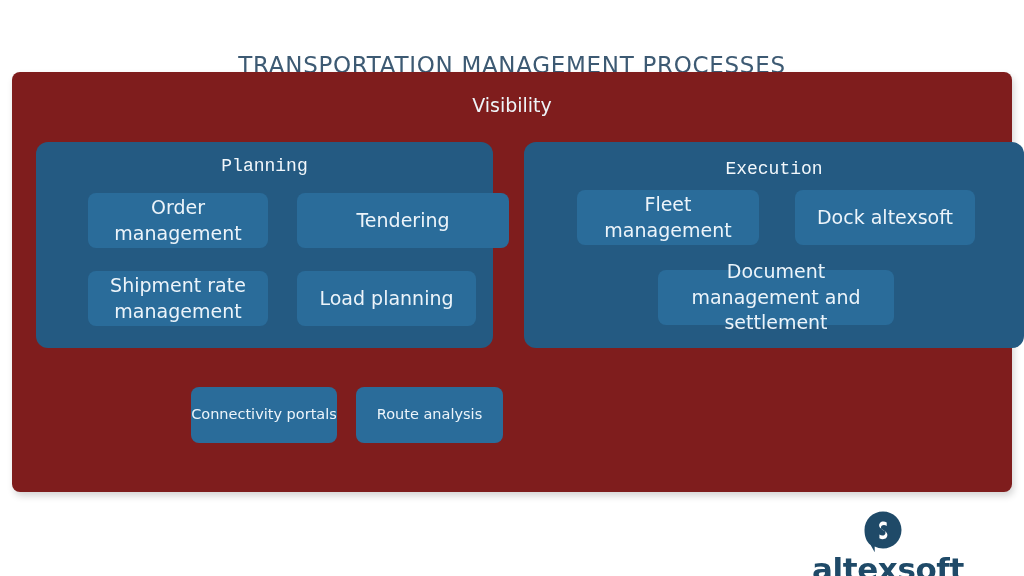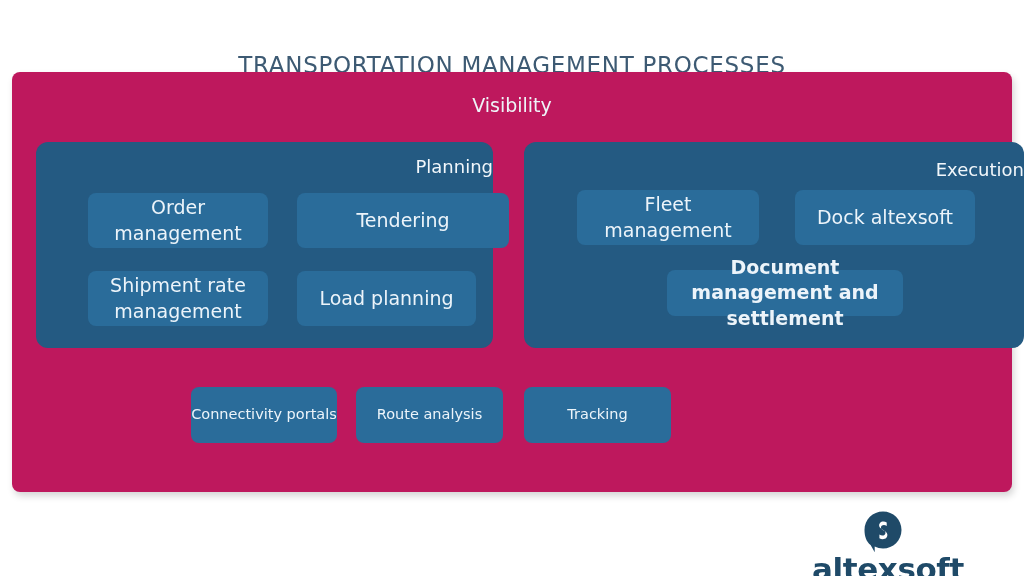--- a/index.html
+++ b/index.html
@@ -31,21 +31,21 @@
     margin-top: 32px;
   }
 
   
   .main-panel {
     position: absolute;
     left: 12px;
     top: 72px;
     width: 1000px;
     height: 420px;
-    background: #be185d;
+    background: #7f1d1d;
     border-radius: 8px;
     box-shadow: 2px 4px 7px rgba(0,0,0,0.17);
   }
 
   .panel-title {
     position: absolute;
     left: 0;
     top: 22px;
     width: 100%;
     text-align: center;
@@ -62,24 +62,25 @@
     top: 70px;
     height: 206px;
   }
   .group.planning  { left: 24px;  width: 457px; }
   .group.execution { left: 512px; width: 464px; padding-left: 36px; }
 
   .group-title {
     position: absolute;
     left: 0;
     width: 100%;
-    text-align: right;
+    text-align: center;
     color: #f2f7fb;
     font-size: 18px;
     font-weight: 400;
+    font-family: Liberation Mono, monospace;
   }
   .group.planning  .group-title { top: 14px; }
   .group.execution .group-title { top: 17px; }
 
   
   .card {
     position: absolute;
     background: #2a6c9a;
     border-radius: 8px;
     color: #ecf4fa;
@@ -96,21 +97,21 @@
 
   
   .c-order     { left: 32px;  top: 51px;  width: 180px; height: 55px; }
   .c-tender    { left: 241px; top: 51px;  width: 212px; height: 55px; }
   .c-shiprate  { left: 32px;  top: 129px; width: 180px; height: 55px; }
   .c-loadplan  { left: 241px; top: 129px; width: 179px; height: 55px; }
 
   
   .c-fleet     { left: 33px;  top: 48px;  width: 182px; height: 55px; }
   .c-dock      { left: 251px; top: 48px;  width: 180px; height: 55px; }
-  .c-docmgmt   { left: 123px; top: 128px; width: 236px; height: 46px; font-weight: bold; }
+  .c-docmgmt   { left: 114px; top: 128px; width: 236px; height: 55px; }
 
   
   .bottom-card {
     position: absolute;
     top: 315px;
     height: 56px;
     background: #2a6c9a;
     border-radius: 8px;
     color: #ecf4fa;
     font-size: 14.5px;
@@ -178,21 +179,20 @@
 
     <div class="card c-dock">Dock altexsoft</div>
 
     <div class="card c-docmgmt">Document management and settlement</div>
   </div>
 
   <div class="bottom-card b-connect">Connectivity portals</div>
 
   <div class="bottom-card b-route">Route analysis</div>
 
-  <div class="bottom-card b-track">Tracking</div>
 
 </div>
 
 <div class="logo">
   <div class="logo-mark">
     <svg width="44" height="44" viewBox="0 0 44 44" xmlns="http://www.w3.org/2000/svg">
       <path d="M22 1.5 C32.2 1.5 40.5 9.6 40.5 20 C40.5 30.4 32.2 38.5 22 38.5 C19.0 38.5 16.2 37.8 13.7 36.6 L13.7 42.3 L9.6 35.0 C5.2 31.6 3.5 26.2 3.5 20 C3.5 9.6 11.8 1.5 22 1.5 Z" fill="#1f4a68"></path>
       <path d="M25.7 12.6 C23.6 11.1 20.6 11.2 19.0 12.9 C17.6 14.4 17.9 16.6 19.4 18.1 C20.6 19.3 22.4 19.9 23.6 21.0 C24.9 22.2 24.8 24.0 23.4 24.9 C22.1 25.8 20.0 25.6 18.4 24.5 L18.4 28.2 C20.6 29.6 23.7 29.5 25.4 27.7 C27.0 26.0 26.6 23.6 25.0 22.1 C23.8 20.9 22.0 20.3 20.8 19.2 C19.6 18.1 19.7 16.4 21.0 15.5 C22.2 14.7 24.2 14.8 25.7 15.9 Z" fill="#ffffff"></path>
     </svg>
   </div>

